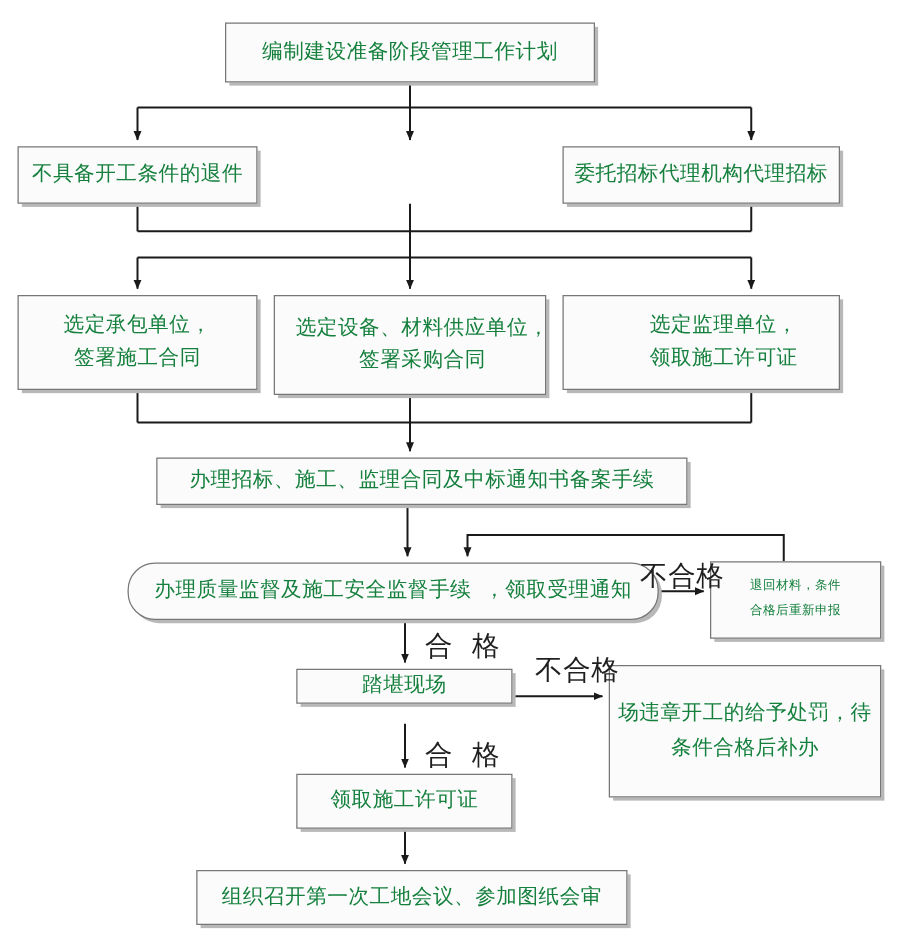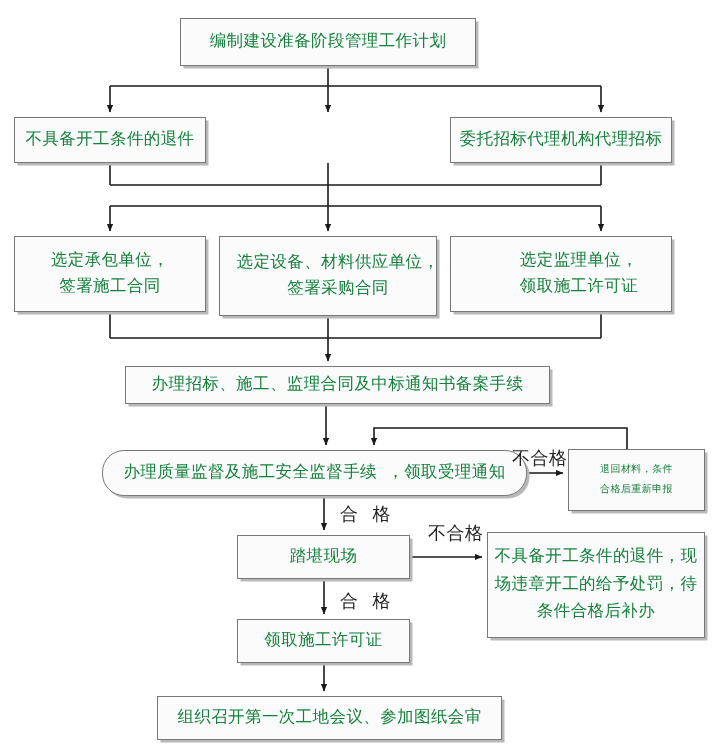--- a/index.html
+++ b/index.html
@@ -48,21 +48,21 @@
     font-family: Liberation Mono, monospace;
   }
   .node .ln {
     display: block;
     white-space: nowrap;
   }
   .node.two-line .ln { margin: 5px 0; }
   .node.three-line .ln { margin: 5.5px 0; }
   .edge-label {
     position: absolute;
-    font-size: 18px;
+    font-size: 22px;
     letter-spacing: 0.5px;
     white-space: nowrap;
     color: #1f1f1f;
     z-index: 3;
     background: transparent;
   }
   .edge-label.spaced { letter-spacing: 5px; }
 </style>
 </head>
 <body>
@@ -148,26 +148,25 @@
 
   <div class="node" style="left:102px;top:450px;width:425px;height:46px;border-radius:22px;">
     <span class="ln">办理质量监督及施工安全监督手续 ，领取受理通知</span>
   </div>
 
   <div class="node two-line" style="left:568px;top:449px;width:137px;height:62px;font-size:10px;">
     <span class="ln">退回材料，条件</span>
     <span class="ln">合格后重新申报</span>
   </div>
 
-  <div class="node" style="left:237px;top:535px;width:173px;height:44px;">
+  <div class="node" style="left:237px;top:535px;width:173px;height:28px;">
     <span class="ln">踏堪现场</span>
   </div>
 
   <div class="node three-line" style="left:487px;top:532px;width:218px;height:106px;">
-    <span class="ln">不具备开工条件的退件，现</span>
     <span class="ln">场违章开工的给予处罚，待</span>
     <span class="ln">条件合格后补办</span>
   </div>
 
   <div class="node" style="left:237px;top:619px;width:173px;height:44px;">
     <span class="ln">领取施工许可证</span>
   </div>
 
   <div class="node" style="left:157px;top:696px;width:345px;height:44px;">
     <span class="ln">组织召开第一次工地会议、参加图纸会审</span>

